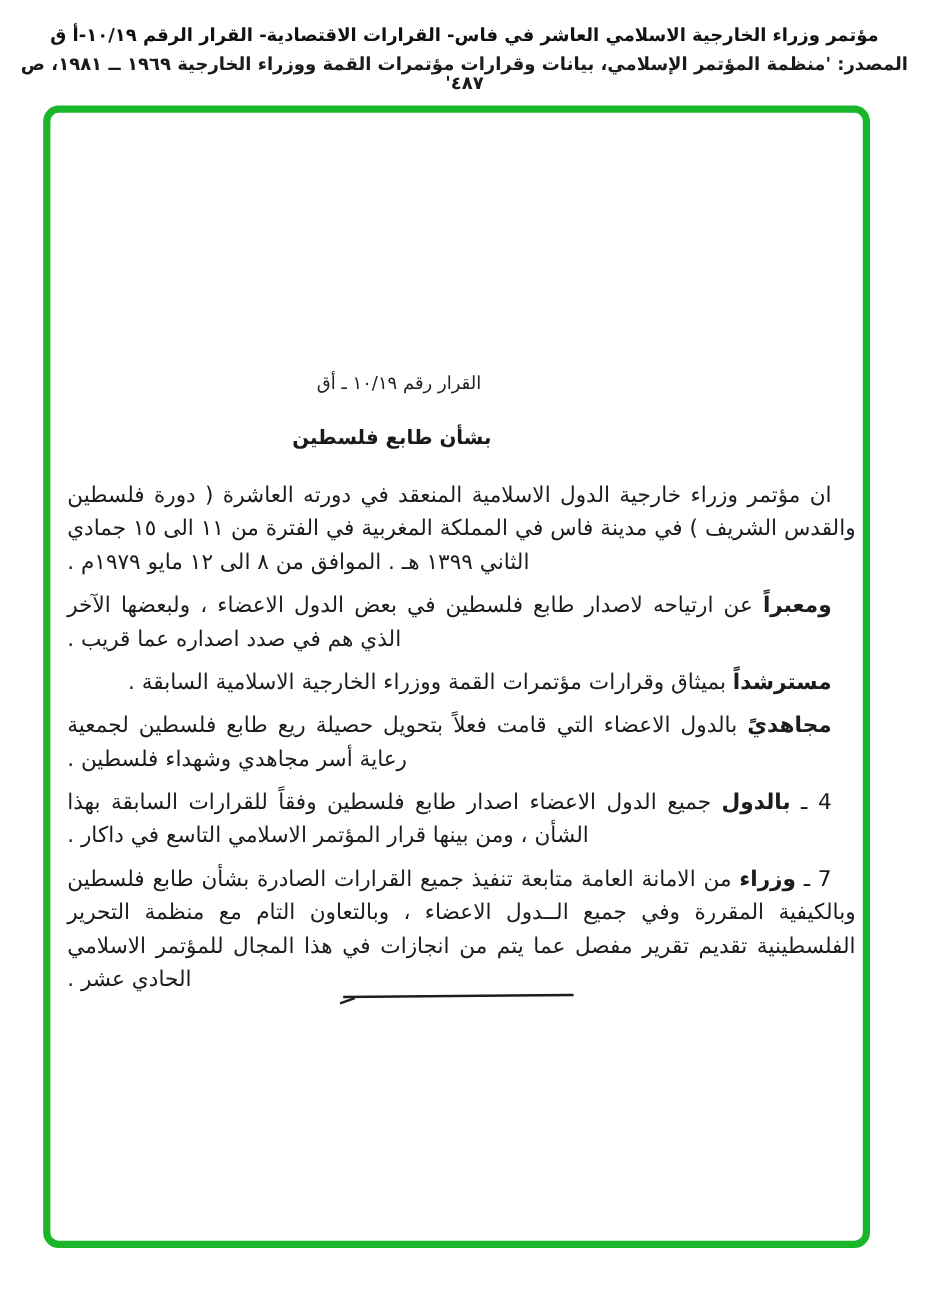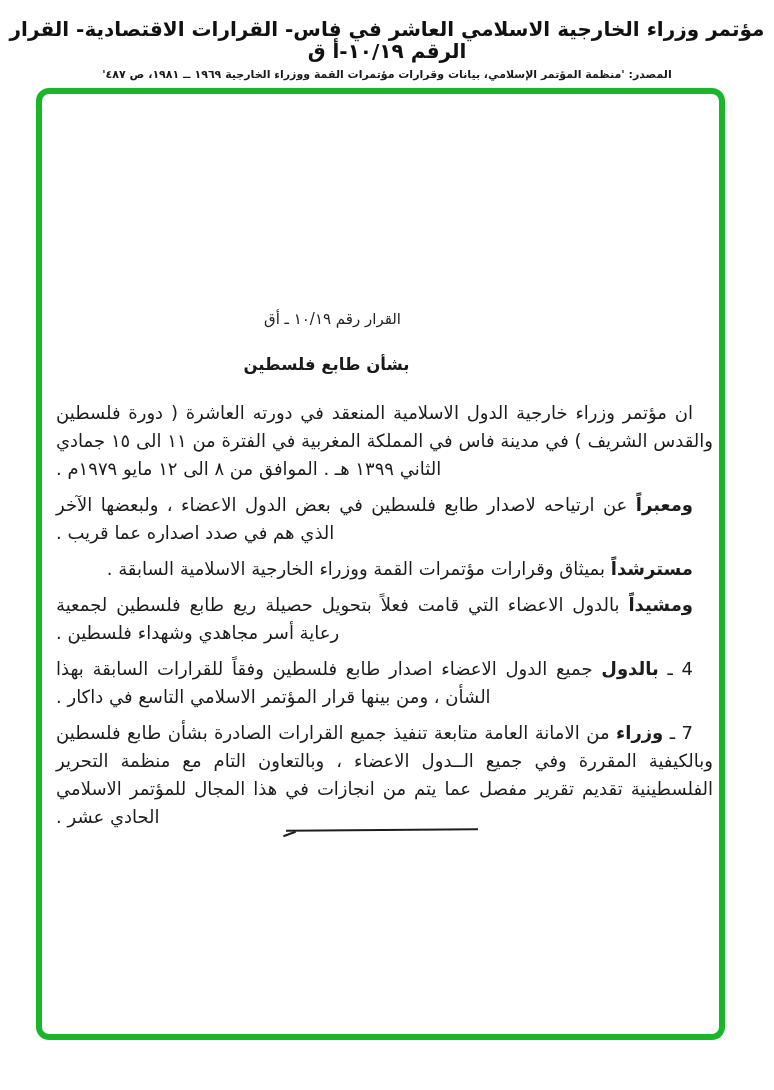--- a/index.html
+++ b/index.html
@@ -16,28 +16,28 @@
   
   .cite-header {
     position: absolute;
     top: 18px;
     left: 0;
     width: 100%;
     text-align: center;
     direction: rtl;
   }
   .cite-line1 {
-    font-size: 20px;
+    font-size: 15px;
     font-weight: bold;
     letter-spacing: 0.2px;
     color: #111;
     line-height: 22px;
   }
   .cite-line2 {
-    font-size: 11px;
+    font-size: 15px;
     font-weight: bold;
     color: #1a1a1a;
     line-height: 16px;
     margin-top: 5px;
   }
   
   .frame {
     position: absolute;
     left: 36px;
     top: 88px;
@@ -123,21 +123,21 @@
     <div class="res-number">القرار رقم ١٠/١٩ ـ أق</div>
 
     <div class="res-subject">بشأن طابع فلسطين</div>
 
     <p class="para"><span></span><b></b><span>ان مؤتمر وزراء خارجية الدول الاسلامية المنعقد في دورته العاشرة ( دورة فلسطين والقدس الشريف ) في مدينة فاس في المملكة المغربية في الفترة من ١١ الى ١٥ جمادي الثاني ١٣٩٩ هـ . الموافق من ٨ الى ١٢ مايو ١٩٧٩م .</span></p>
 
     <p class="para"><span></span><b>ومعبراً</b><span> عن ارتياحه لاصدار طابع فلسطين في بعض الدول الاعضاء ، ولبعضها الآخر الذي هم في صدد اصداره عما قريب .</span></p>
 
     <p class="para single-line"><span></span><b>مسترشداً</b><span> بميثاق وقرارات مؤتمرات القمة ووزراء الخارجية الاسلامية السابقة .</span></p>
 
-    <p class="para"><span></span><b>ومشيداً</b><span> بالدول الاعضاء التي قامت فعلاً بتحويل حصيلة ريع طابع فلسطين لجمعية رعاية أسر مجاهدي وشهداء فلسطين .</span></p>
+    <p class="para"><span></span><b>مجاهديً</b><span> بالدول الاعضاء التي قامت فعلاً بتحويل حصيلة ريع طابع فلسطين لجمعية رعاية أسر مجاهدي وشهداء فلسطين .</span></p>
 
     <p class="para"><span>4 ـ </span><b>بالدول</b><span> جميع الدول الاعضاء اصدار طابع فلسطين وفقاً للقرارات السابقة بهذا الشأن ، ومن بينها قرار المؤتمر الاسلامي التاسع في داكار .</span></p>
 
     <p class="para"><span>7 ـ </span><b>وزراء</b><span> من الامانة العامة متابعة تنفيذ جميع القرارات الصادرة بشأن طابع فلسطين وبالكيفية المقررة وفي جميع الــدول الاعضاء ، وبالتعاون التام مع منظمة التحرير الفلسطينية تقديم تقرير مفصل عما يتم من انجازات في هذا المجال للمؤتمر الاسلامي الحادي عشر .</span></p>
 
   </div>
 
   <div class="divider"></div>
   <div class="divider-tick"></div>
 

